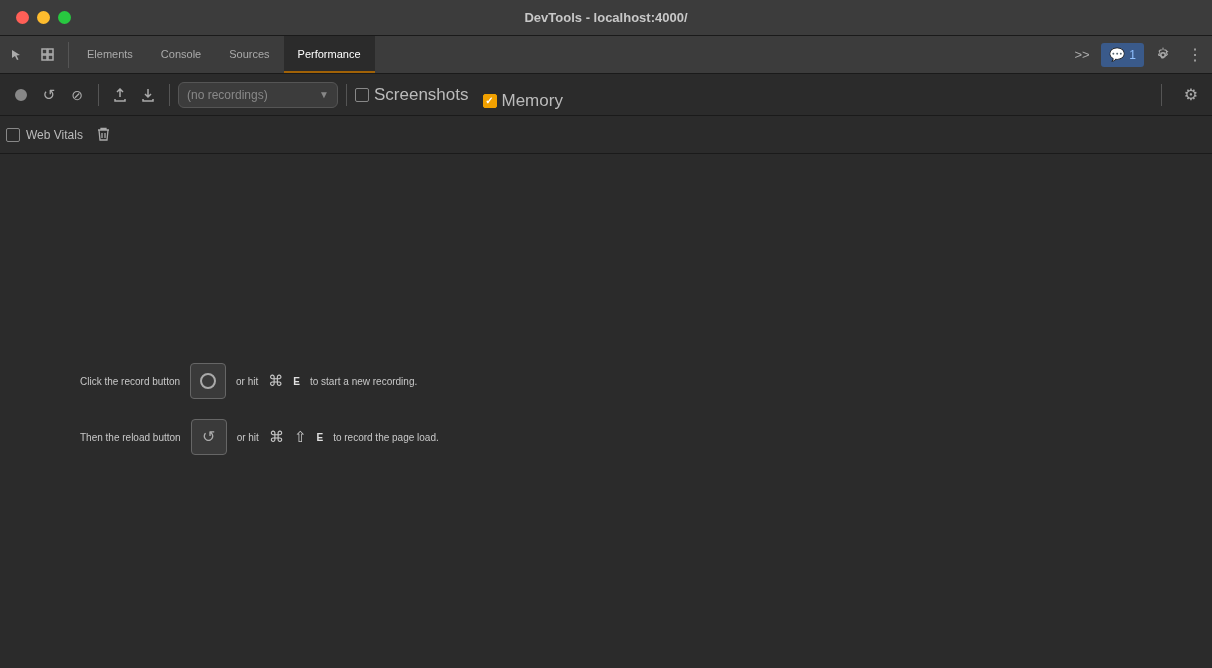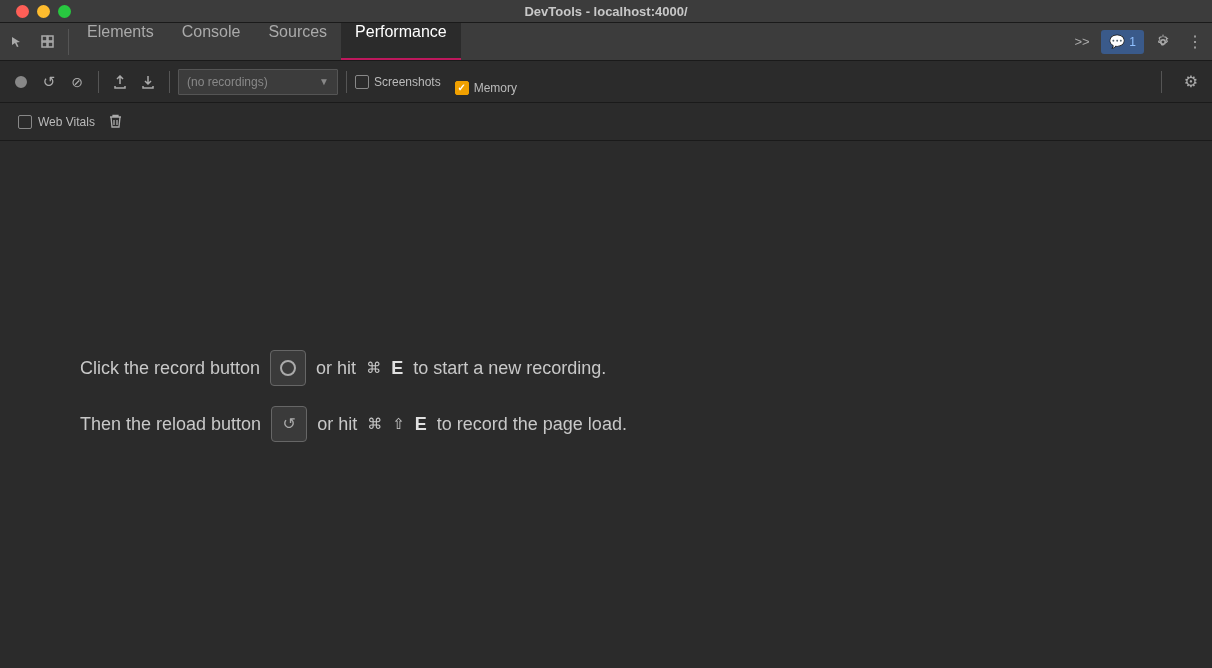--- a/index.html
+++ b/index.html
@@ -12,21 +12,21 @@
       color: #d4d4d4;
       overflow: hidden;
     }
 
     
     .title-bar {
       display: flex;
       align-items: center;
       justify-content: center;
       background: #3c3c3c;
-      height: 23px;
+      height: 36px;
       position: relative;
       border-bottom: 1px solid #1a1a1a;
     }
     .traffic-lights {
       position: absolute;
       left: 16px;
       display: flex;
       gap: 8px;
       align-items: center;
     }
@@ -75,33 +75,33 @@
     }
 
     .tabs {
       display: flex;
       align-items: center;
       flex: 1;
       height: 100%;
     }
     .tab {
       display: flex;
-      align-items: flex-start;
+      align-items: center;
       height: 100%;
       padding: 0 14px;
-      font-size: 16px;
+      font-size: 11px;
       color: #aaa;
       cursor: pointer;
       border-bottom: 2px solid transparent;
       white-space: nowrap;
     }
     .tab.active {
       color: #fff;
       background: #2b2b2b;
-      border-bottom: 2px solid #be185d;
+      border-bottom: 2px solid #a16207;
     }
 
     .tab-bar-right {
       display: flex;
       align-items: center;
       gap: 6px;
       margin-left: auto;
     }
     .more-btn {
       display: flex;
@@ -178,37 +178,37 @@
       color: #aaa;
       font-size: 14px;
     }
 
     .recording-select {
       display: flex;
       align-items: center;
       gap: 4px;
       background: #3c3c3c;
       border: 1px solid #555;
-      border-radius: 1px;
+      border-radius: 6px;
       padding: 2px 8px;
       height: 26px;
       cursor: pointer;
       min-width: 160px;
     }
     .recording-select-text {
       font-size: 12px;
       color: #888;
       flex: 1;
     }
     .select-arrow {
       color: #888;
       font-size: 10px;
     }
     .cb-label {
-      font-size: 12px;
+      font-size: 17px;
       color: #bbb;
       display: flex;
       align-items: center;
       gap: 5px;
       cursor: pointer;
     }
     .cb-box {
       width: 14px;
       height: 14px;
       border: 1.5px solid #888;
@@ -235,21 +235,21 @@
       font-size: 16px;
       cursor: pointer;
     }
 
     
     .toolbar2 {
       display: flex;
       align-items: center;
       background: #2b2b2b;
       height: 38px;
-      padding: 0 18px;
+      padding: 0 6px;
       border-bottom: 1px solid #1a1a1a;
       gap: 8px;
     }
     .web-vitals-label {
       display: flex;
       align-items: center;
       gap: 6px;
       font-size: 12px;
       color: #bbb;
       cursor: pointer;
@@ -303,21 +303,21 @@
       border-radius: 50%;
       border: 2px solid #aaa;
       background: transparent;
     }
     .hint-icon-reload {
       color: #aaa;
       font-size: 16px;
     }
 
     .hint-text {
-      font-size: 18px;
+      font-size: 10px;
       color: #c8c8c8;
     }
     .bold-key {
       font-weight: 700;
       color: #e0e0e0;
     }
 
     .description-text {
       font-size: 14px;
       color: #c8c8c8;

